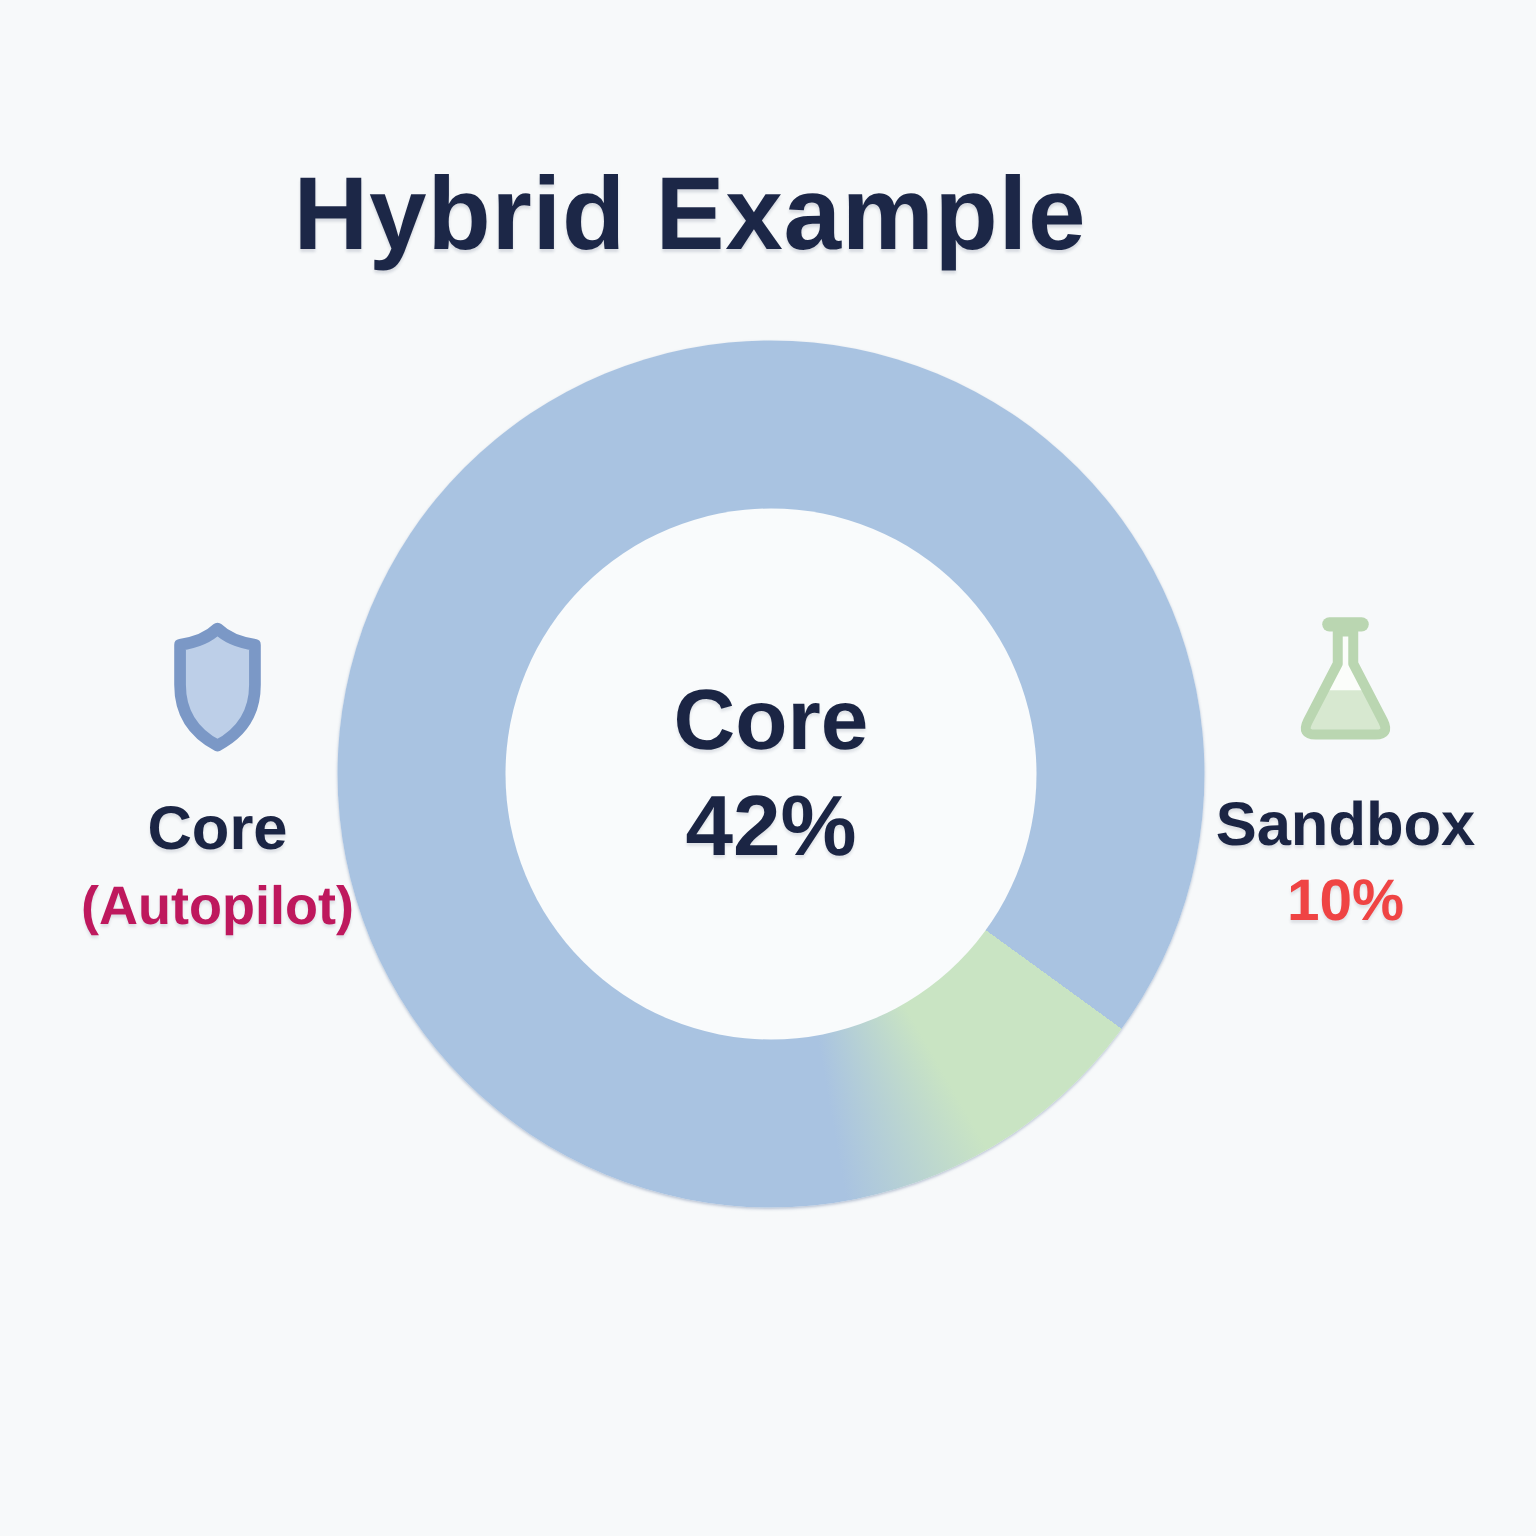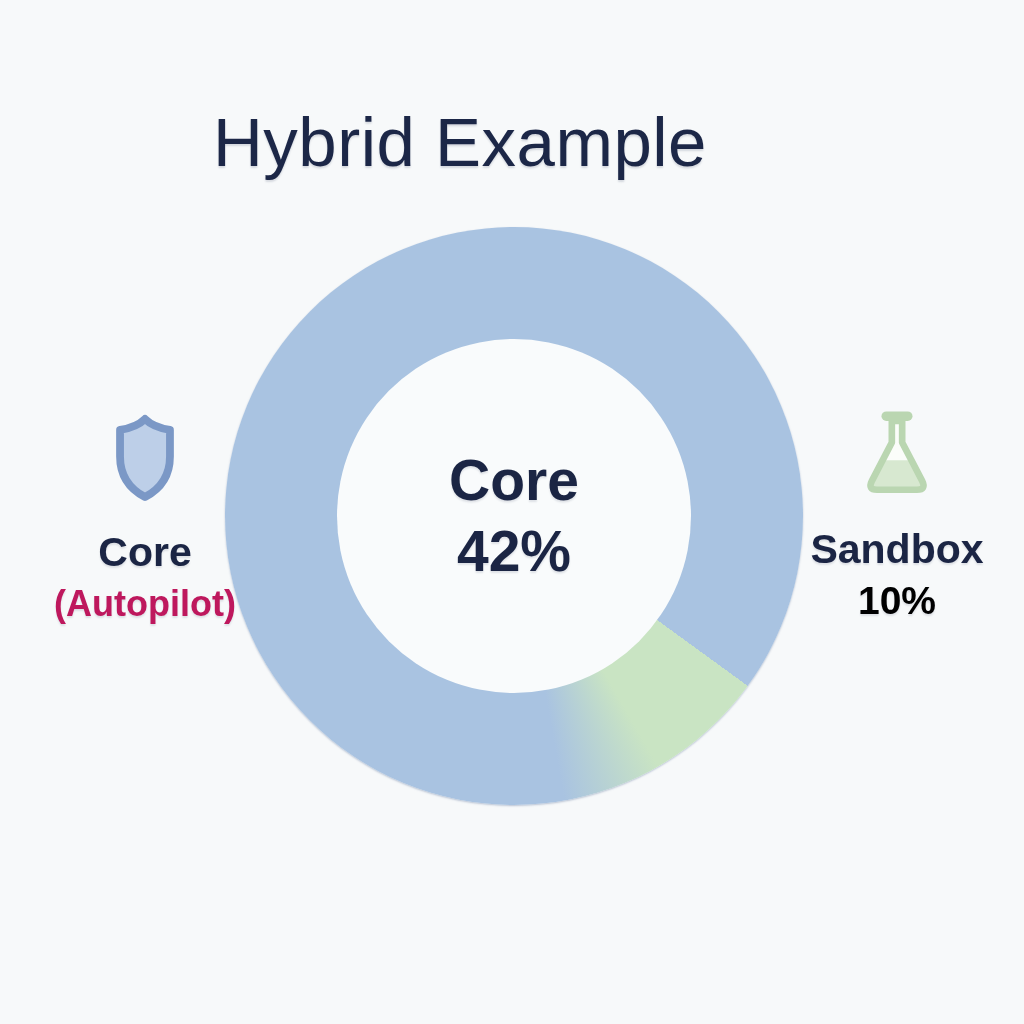--- a/index.html
+++ b/index.html
@@ -15,21 +15,21 @@
     font-family: "Liberation Sans", sans-serif;
     color: #1c2747;
   }
   .title {
     position: absolute;
     top: 103px;
     left: 0;
     width: 920px;
     text-align: center;
     font-size: 69px;
-    font-weight: normal;
+    font-weight: bold;
     letter-spacing: 0.5px;
     color: #1c2747;
     text-shadow: 0 2px 2px rgba(30, 42, 74, 0.15);
   }
   .donut-ring {
     position: absolute;
     left: 225px;
     top: 227px;
     width: 578px;
     height: 578px;
@@ -80,21 +80,21 @@
     font-size: 41px;
     font-weight: bold;
     line-height: 52px;
     color: #1b2544;
     text-shadow: 0 2px 2px rgba(30, 42, 74, 0.12);
   }
   .legend-value {
     font-size: 39px;
     font-weight: bold;
     line-height: 52px;
-    color: #000000;
+    color: #ef4444;
     text-shadow: 0 2px 2px rgba(30, 42, 74, 0.12);
   }
   .legend-qualifier {
     font-size: 36px;
     font-weight: bold;
     line-height: 51px;
     color: #be185d;
     text-shadow: 0 2px 2px rgba(30, 42, 74, 0.12);
   }
 </style>

